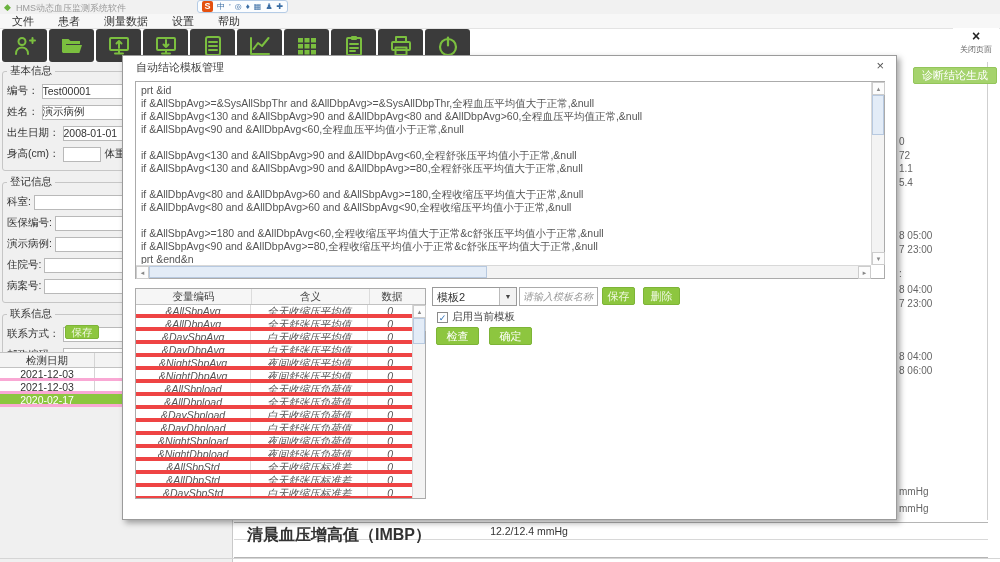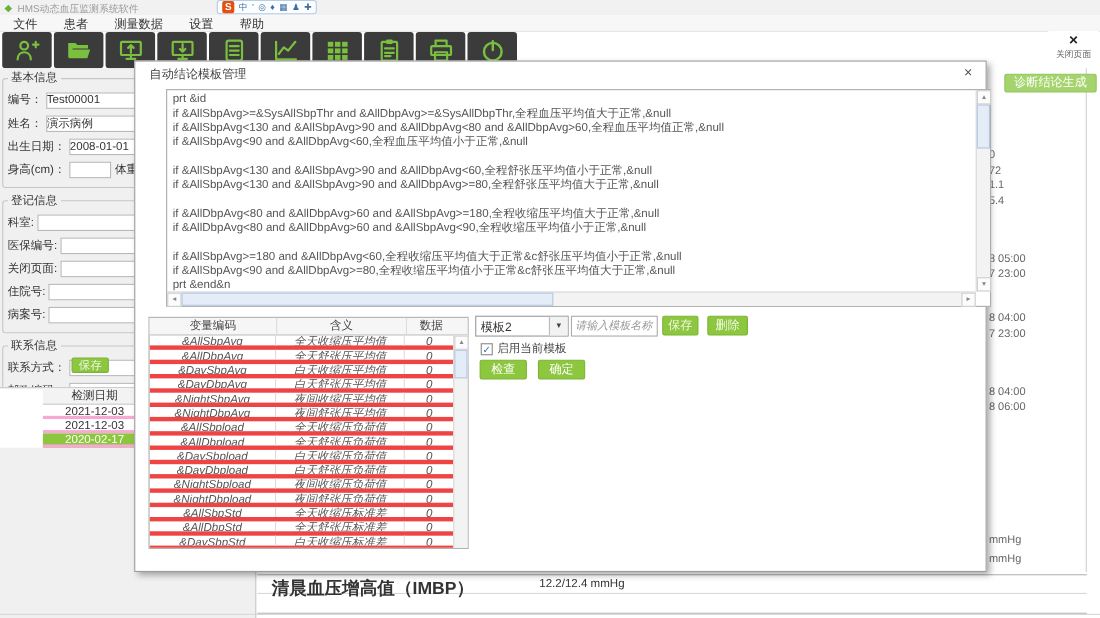--- a/index.html
+++ b/index.html
@@ -40,21 +40,21 @@
   legend { font-size:10.5px; color:#333; padding:0 3px; }
   .frow { display:flex; align-items:center; margin:3px 0 5px 0; height:16px; }
   .frow label { font-size:10.5px; color:#333; white-space:nowrap; margin-right:3px; }
   .frow input { height:15px; border:1px solid #b9b9b9; background:#fff; font-size:10.5px; 
                 font-family:"Liberation Sans","DejaVu Sans",sans-serif; color:#333; }
   .in-w { width:95px; }
   .in-date { width:95px; background:#e8e8e8; border:1px solid #cfcfcf; }
   .in-s { width:38px; }
   .save-btn { position:absolute; left:65px; top:263px; width:34px; height:14px; background:#8dc63f; border:1px solid #7db437;
               border-radius:2px; color:#eef7df; font-size:10.5px; text-align:center; line-height:12px; }
-  .exam-table { position:absolute; left:0; top:290px; width:233px; background:#fff; border-top:1px solid #c2c2c2;padding-left:39px; }
+  .exam-table { position:absolute; left:0; top:290px; width:233px; background:#fff; border-top:1px solid #c2c2c2; }
   .exam-head { display:flex; height:15px; background:#f3f3f3; border-bottom:1px solid #c2c2c2; }
   .exam-head .c1, .exam-row .c1 { width:95px; border-right:1px solid #d4d4d4; text-align:center; font-size:10.5px; line-height:14px; }
   .exam-head .c2, .exam-row .c2 { flex:1; }
   .exam-row { display:flex; height:13px; border-bottom:3px solid #f9a8d4; background:#fff; }
   .exam-row .c1 { line-height:13px; color:#333; }
   .exam-row.selected { background:#8cc63f; }
   .exam-row.selected .c1 { color:#fff; border-right-color:#8cc63f; }
 
   
   .right-panel { position:absolute; left:897px; top:62px; width:91px; height:458px; background:#fff; border-right:1px solid #cfcfcf; }
@@ -68,21 +68,21 @@
   .res-label { position:absolute; left:13px; top:2px; font-size:16px; font-weight:bold; color:#333; }
   .res-value { position:absolute; left:230px; top:2px; width:130px; text-align:center; font-size:10.5px; color:#333; }
   .bottom-line { position:absolute; left:0; top:558px; width:1000px; height:1px; background:#d5d5d5; }
 
   
   .dialog { position:absolute; left:122px; top:55px; width:775px; height:465px; background:#fff;
             border:1px solid #9b9b9b; box-shadow:3px 3px 6px rgba(0,0,0,0.35); }
   .dlg-title { position:absolute; left:13px; top:4px; font-size:11px; color:#444; }
   .dlg-close { position:absolute; right:12px; top:2px; font-size:13px; color:#555; }
 
-  .tpl-area { position:absolute; left:28px; top:25px; width:750px; height:198px; border:1px solid #ababab; background:#fff; }
+  .tpl-area { position:absolute; left:12px; top:25px; width:750px; height:198px; border:1px solid #ababab; background:#fff; }
   .tpl-text { position:absolute; left:0; top:0; right:14px; bottom:14px; padding:2px 5px; overflow:hidden;
               font-size:10.5px; line-height:13px; color:#555; white-space:pre; font-family:"Liberation Sans","DejaVu Sans",sans-serif; }
   .vscroll { position:absolute; top:0; right:0; bottom:13px; width:13px; background:#f3f3f3; border-left:1px solid #d8d8d8; }
   .hscroll { position:absolute; left:0; right:13px; bottom:0; height:13px; background:#f3f3f3; border-top:1px solid #d8d8d8; }
   .sbtn { width:13px; height:13px; background:#fcfcfc; border:1px solid #ccc; font-size:6px; color:#888;
           display:flex; align-items:center; justify-content:center; }
   .vscroll .sbtn.bottom { position:absolute; bottom:0; }
   .vthumb { position:absolute; left:0; top:13px; width:12px; height:40px; background:#e3ecf7; border:1px solid #b7c9e0; }
   .hscroll .sbtn.right { position:absolute; right:0; top:0; }
   .hthumb { position:absolute; left:13px; top:0; width:46%; height:12px; background:#e3ecf7; border:1px solid #b7c9e0; }
@@ -268,21 +268,21 @@
       <legend>登记信息</legend>
       <div class="frow">
         <label>科室:</label>
         <input class="in-w" style="">
       </div>
       <div class="frow">
         <label>医保编号:</label>
         <input class="in-w" style="">
       </div>
       <div class="frow">
-        <label>关闭页面:</label>
+        <label>演示病例:</label>
         <input class="in-w" style="">
       </div>
       <div class="frow">
         <label>住院号:</label>
         <input class="in-w" style="">
       </div>
       <div class="frow">
         <label>病案号:</label>
         <input class="in-w" style="">
       </div>

